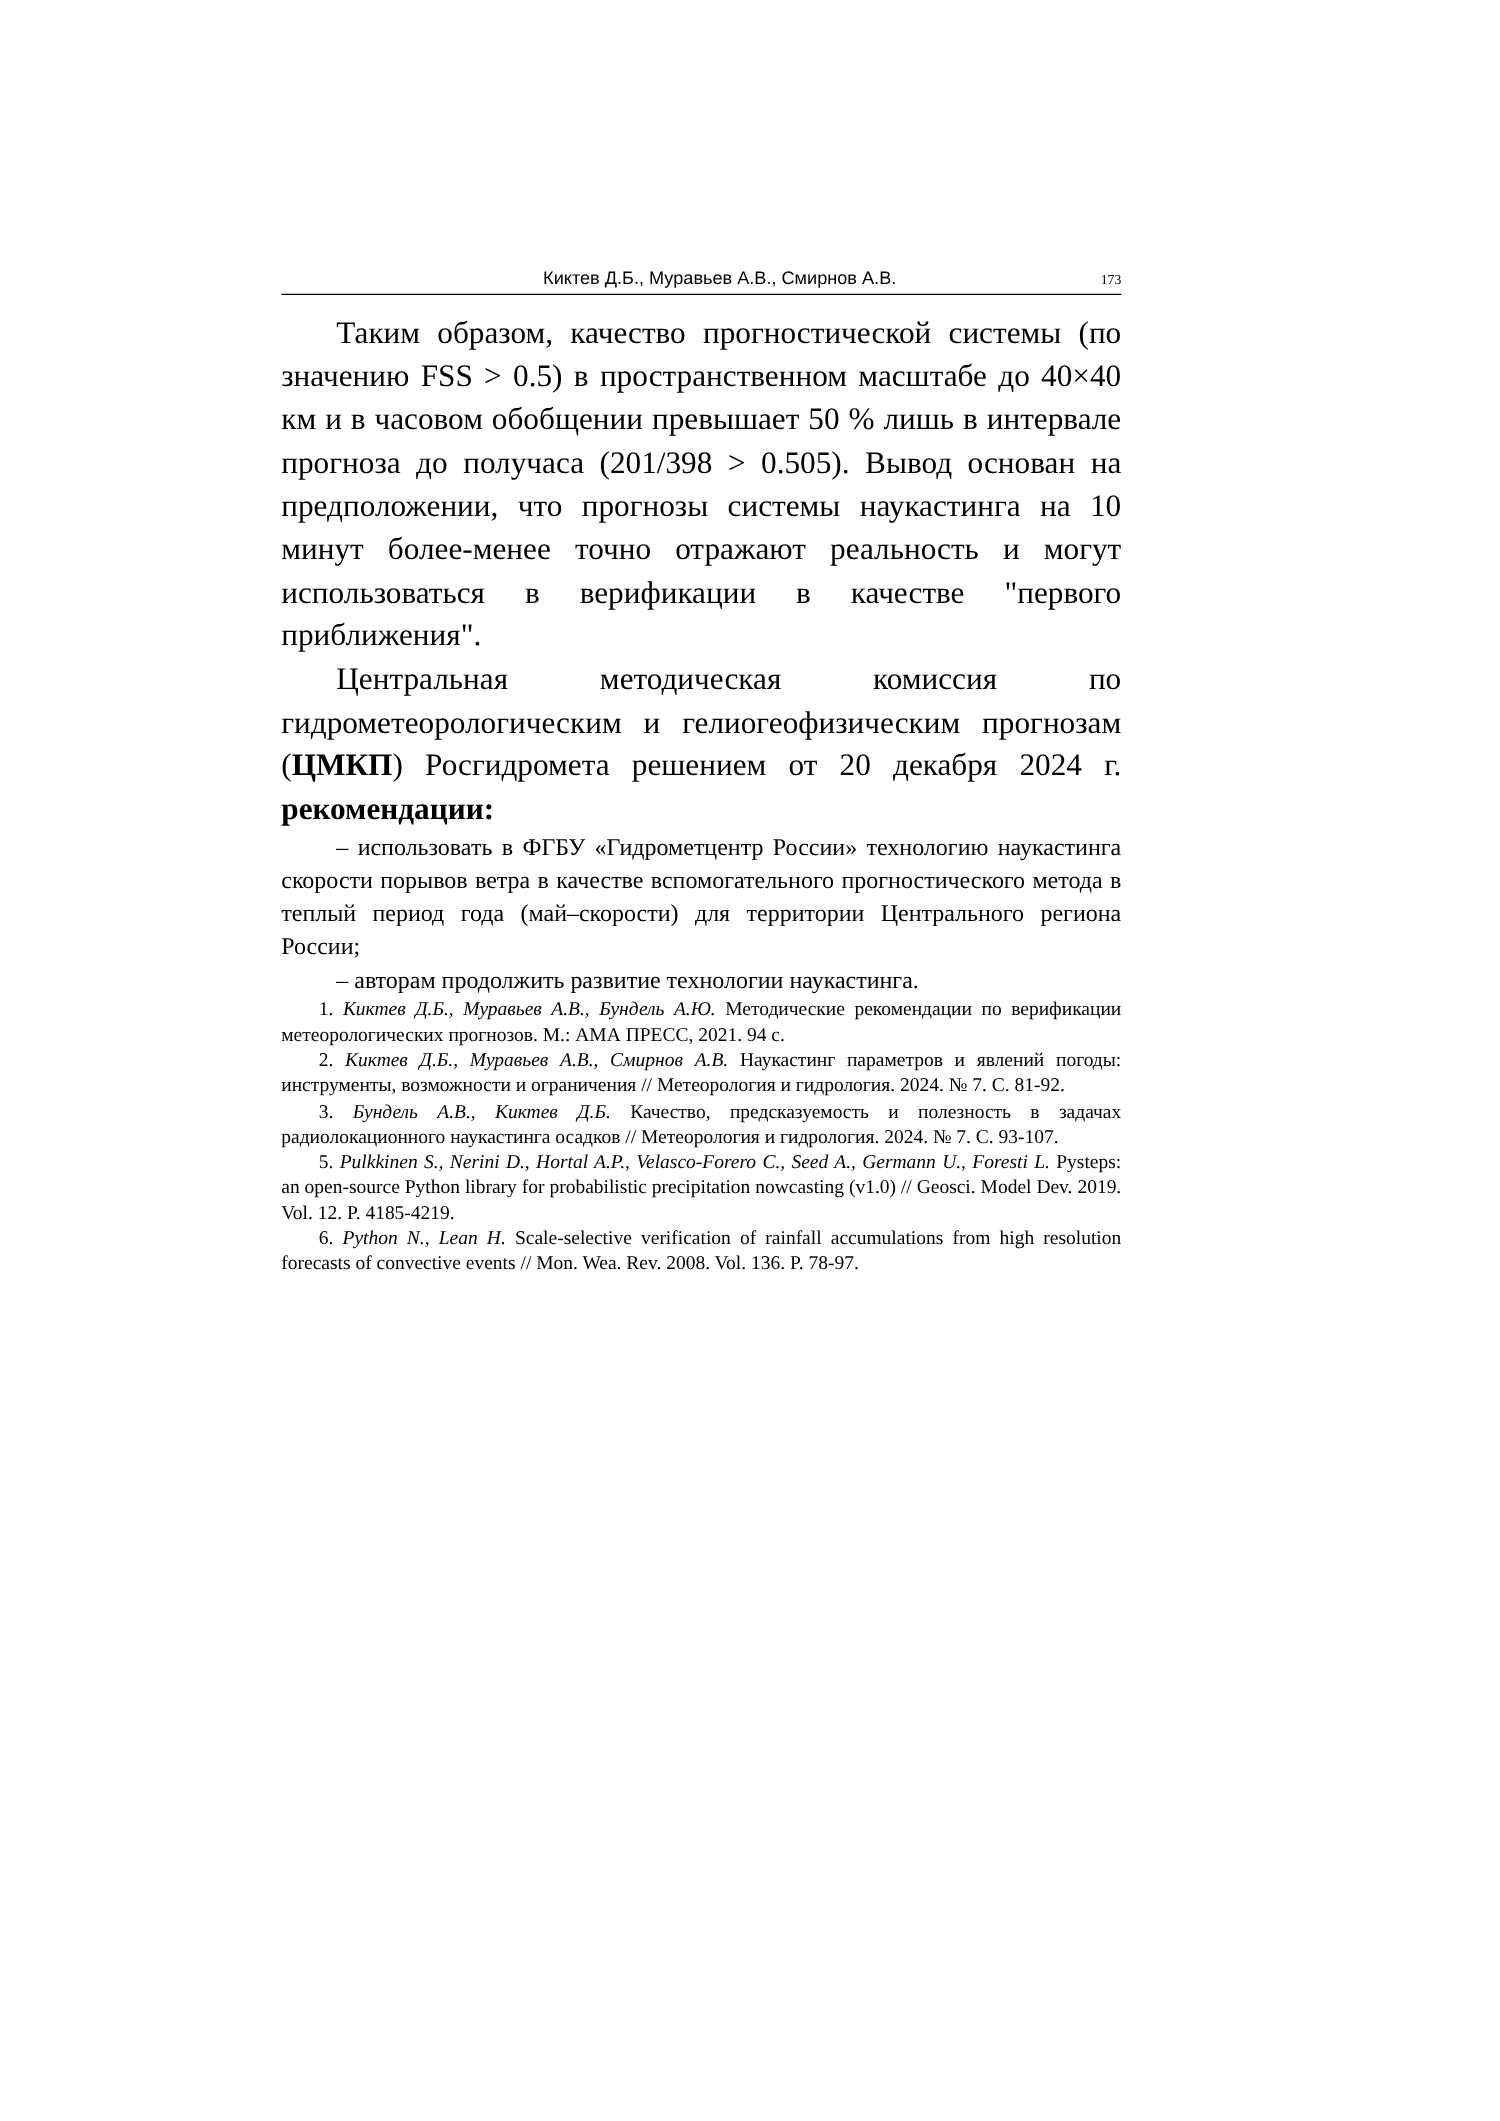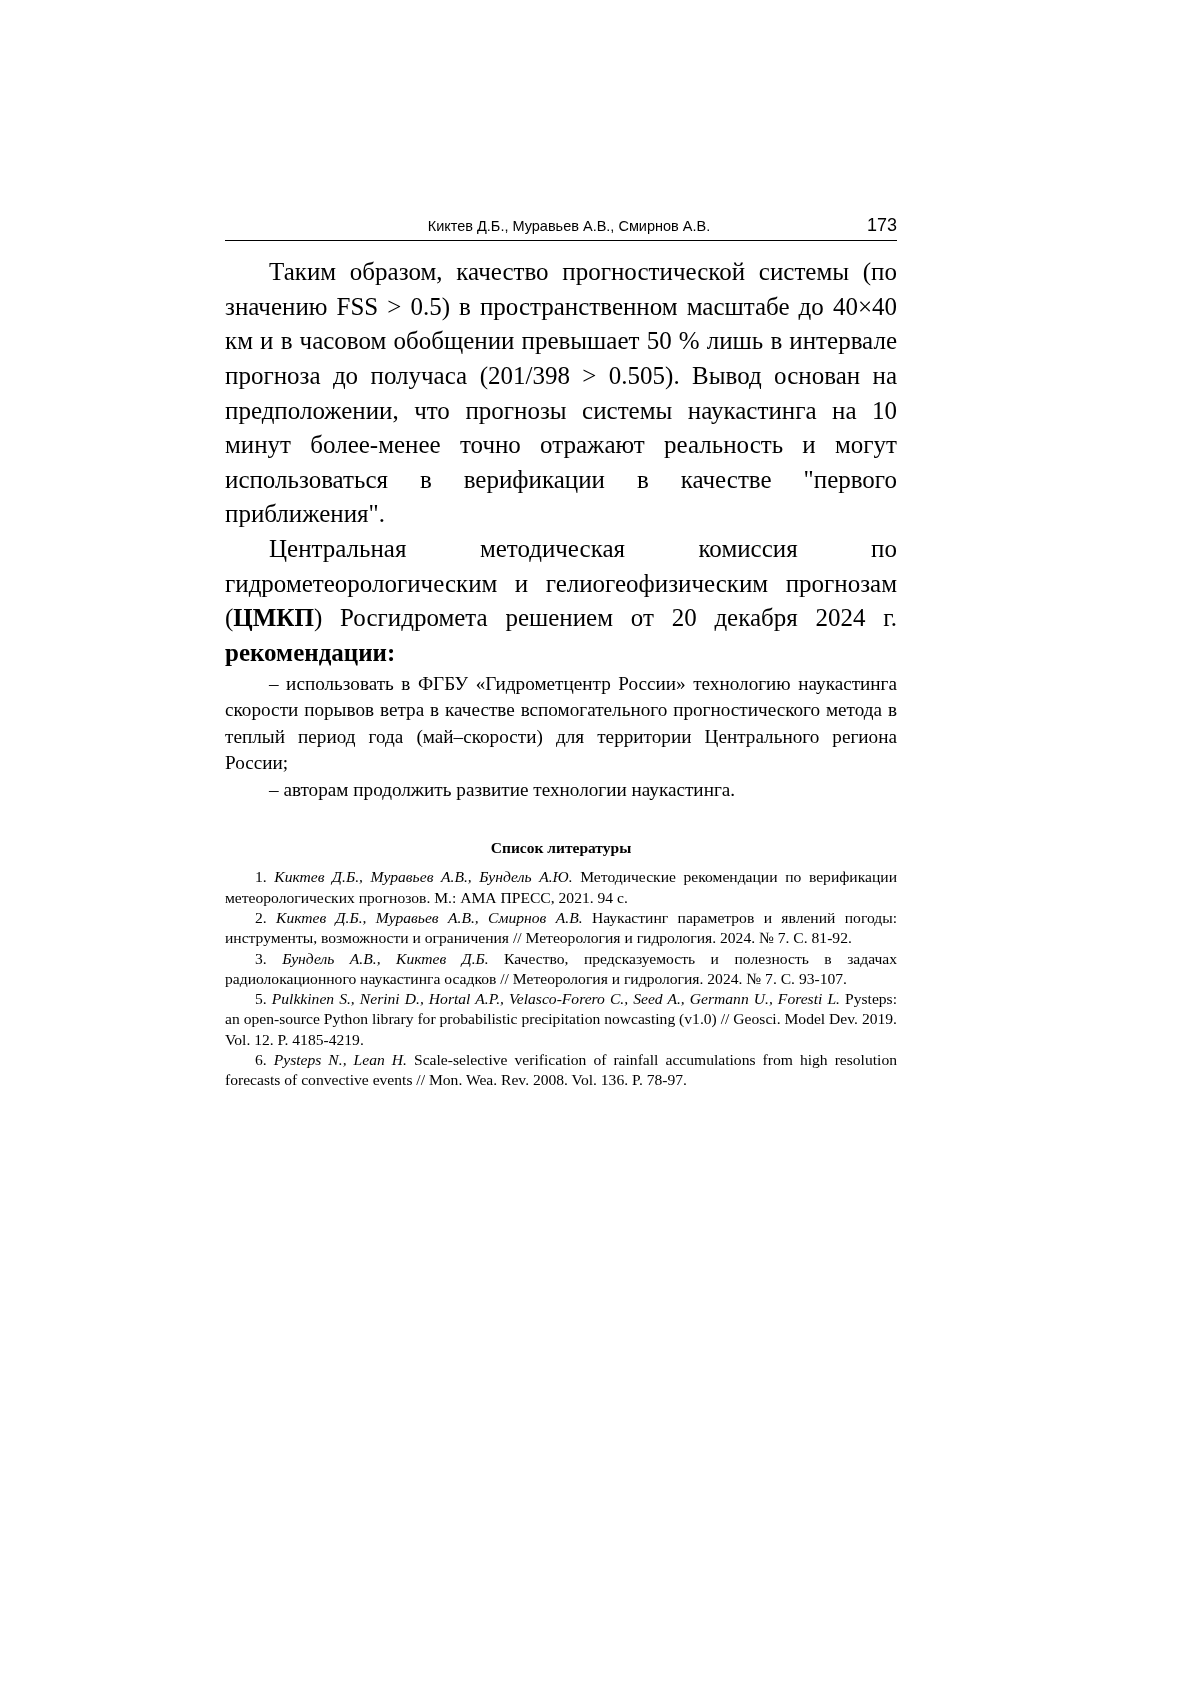--- a/index.html
+++ b/index.html
@@ -35,22 +35,22 @@
     font-family: "Liberation Sans", "DejaVu Sans", sans-serif;
     font-size: 14.5px;
     padding-bottom: 4px;
   }
   .runhead-authors {
     flex: 1;
     text-align: center;
     padding-left: 46px;
   }
   .runhead-page {
-    font-family: Liberation Sans, sans-serif;
-    font-size: 18px;
+    font-family: Liberation Serif, serif;
+    font-size: 11px;
   }
   .rule {
     border-bottom: 1.3px solid #000;
     width: 100%;
     margin-bottom: 14px;
   }
   
   p.body {
     font-size: 25px;
     line-height: 1.385;
@@ -103,32 +103,31 @@
     </p>
 
     <p class="body">
       <span>Центральная методическая комиссия по гидрометеорологическим и гелиогеофизическим прогнозам (</span><b class="bold">ЦМКП</b><span>) Росгидромета решением от 20 декабря 2024 г. </span><b class="bold">рекомендации:</b>
     </p>
 
     <p class="dash">– использовать в ФГБУ «Гидрометцентр России» технологию наукастинга скорости порывов ветра в качестве вспомогательного прогностического метода в теплый период года (май–скорости) для территории Центрального региона России;</p>
 
     <p class="dash">– авторам продолжить развитие технологии наукастинга.</p>
 
-    <div class="ref-heading">Список литературы</div>
 
     <p class="ref">
       <span>1. </span><i>Киктев Д.Б., Муравьев А.В., Бундель А.Ю.</i><span> Методические рекомендации по верификации метеорологических прогнозов. М.: АМА ПРЕСС, 2021. 94 с.</span>
     </p>
     <p class="ref">
       <span>2. </span><i>Киктев Д.Б., Муравьев А.В., Смирнов А.В.</i><span> Наукастинг параметров и явлений погоды: инструменты, возможности и ограничения // Метеорология и гидрология. 2024. № 7. С. 81-92.</span>
     </p>
     <p class="ref">
       <span>3. </span><i>Бундель А.В., Киктев Д.Б.</i><span> Качество, предсказуемость и полезность в задачах радиолокационного наукастинга осадков // Метеорология и гидрология. 2024. № 7. С. 93-107.</span>
     </p>
     <p class="ref">
       <span>5. </span><i>Pulkkinen S., Nerini D., Hortal A.P., Velasco-Forero C., Seed A., Germann U., Foresti L.</i><span> Pysteps: an open-source Python library for probabilistic precipitation nowcasting (v1.0) // Geosci. Model Dev. 2019. Vol. 12. P. 4185-4219.</span>
     </p>
     <p class="ref">
-      <span>6. </span><i>Pysteps N., Lean H.</i><span> Scale-selective verification of rainfall accumulations from high resolution forecasts of convective events // Mon. Wea. Rev. 2008. Vol. 136. P. 78-97.</span>
+      <span>6. </span><i>Python N., Lean H.</i><span> Scale-selective verification of rainfall accumulations from high resolution forecasts of convective events // Mon. Wea. Rev. 2008. Vol. 136. P. 78-97.</span>
     </p>
 
   </div>
 </div>
 
 </body></html>

